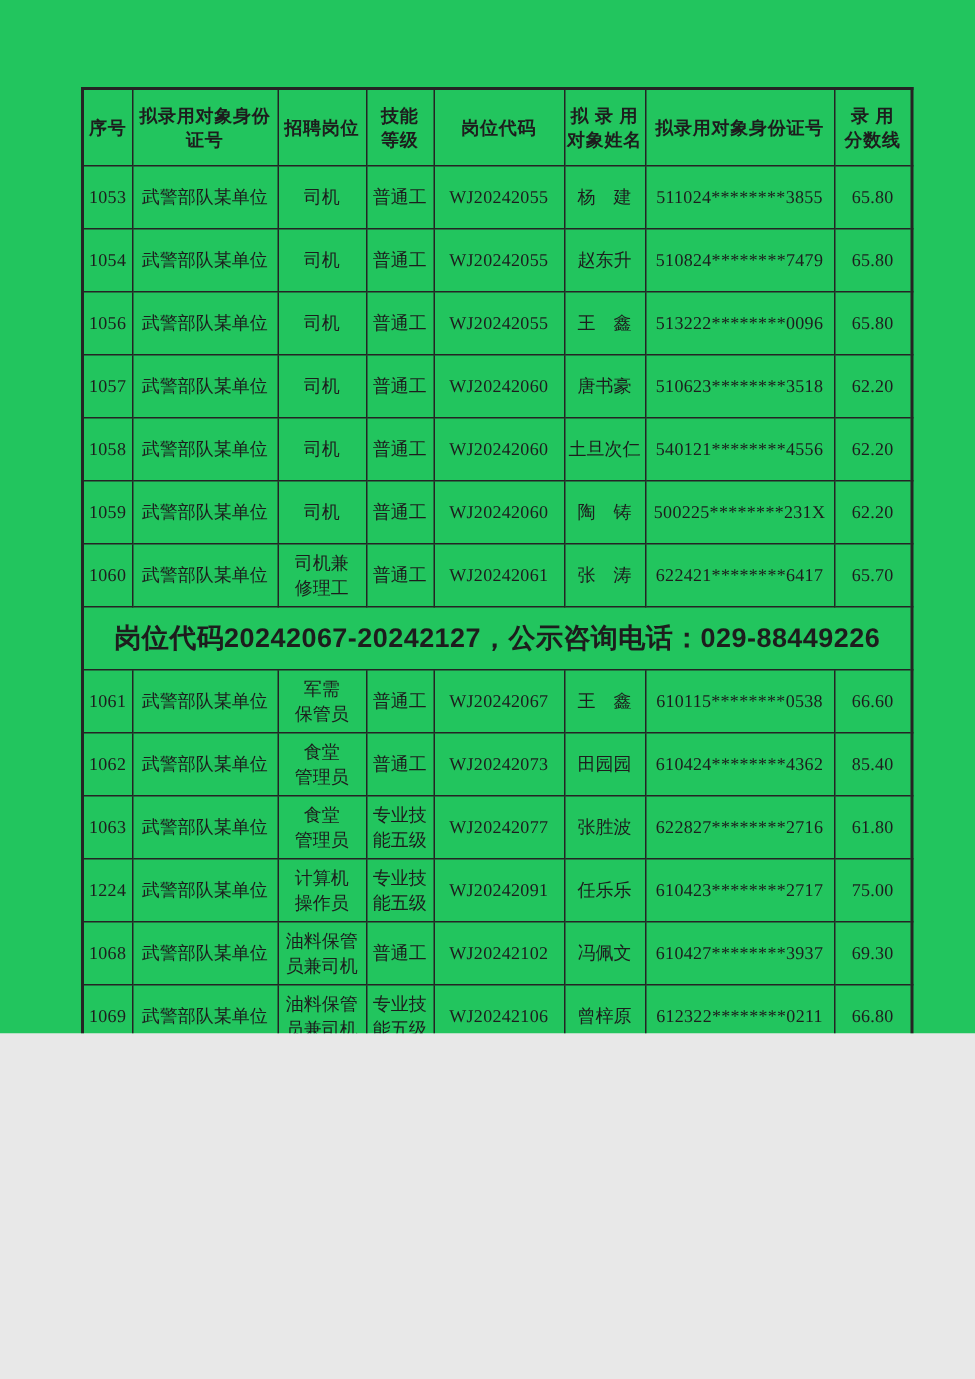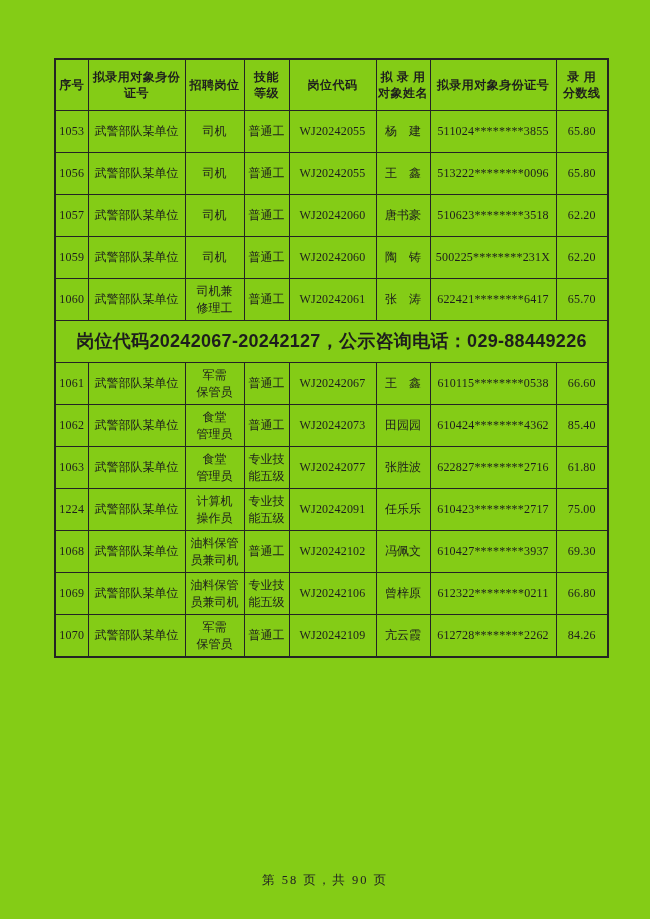--- a/index.html
+++ b/index.html
@@ -3,23 +3,23 @@
 <meta charset="utf-8">
 <style>
   html, body {
     margin: 0;
     padding: 0;
     background: #e8e8e8;
   }
   .page {
     position: relative;
     width: 650px;
-    height: 919px;
+    height: 689px;
     margin: 0 auto;
-    background: #84cc16;
+    background: #22c55e;
     color: #1d1d1d;
     font-family: "Liberation Serif", "DejaVu Serif", serif;
     overflow: hidden;
   }
   .table-wrap {
     position: absolute;
     left: 54px;
     top: 58px;
   }
   table.roster {
@@ -106,37 +106,57 @@
           <td class="num">1053</td>
           <td>武警部队某单位</td>
           <td>司机</td>
           <td>普通工</td>
           <td class="num">WJ20242055</td>
           <td>杨　建</td>
           <td class="num">511024********3855</td>
           <td class="num">65.80</td>
         </tr>
         <tr>
+          <td class="num">1054</td>
+          <td>武警部队某单位</td>
+          <td>司机</td>
+          <td>普通工</td>
+          <td class="num">WJ20242055</td>
+          <td>赵东升</td>
+          <td class="num">510824********7479</td>
+          <td class="num">65.80</td>
+        </tr>
+        <tr>
           <td class="num">1056</td>
           <td>武警部队某单位</td>
           <td>司机</td>
           <td>普通工</td>
           <td class="num">WJ20242055</td>
           <td>王　鑫</td>
           <td class="num">513222********0096</td>
           <td class="num">65.80</td>
         </tr>
         <tr>
           <td class="num">1057</td>
           <td>武警部队某单位</td>
           <td>司机</td>
           <td>普通工</td>
           <td class="num">WJ20242060</td>
           <td>唐书豪</td>
           <td class="num">510623********3518</td>
+          <td class="num">62.20</td>
+        </tr>
+        <tr>
+          <td class="num">1058</td>
+          <td>武警部队某单位</td>
+          <td>司机</td>
+          <td>普通工</td>
+          <td class="num">WJ20242060</td>
+          <td>土旦次仁</td>
+          <td class="num">540121********4556</td>
           <td class="num">62.20</td>
         </tr>
         <tr>
           <td class="num">1059</td>
           <td>武警部队某单位</td>
           <td>司机</td>
           <td>普通工</td>
           <td class="num">WJ20242060</td>
           <td>陶　铸</td>
           <td class="num">500225********231X</td>

